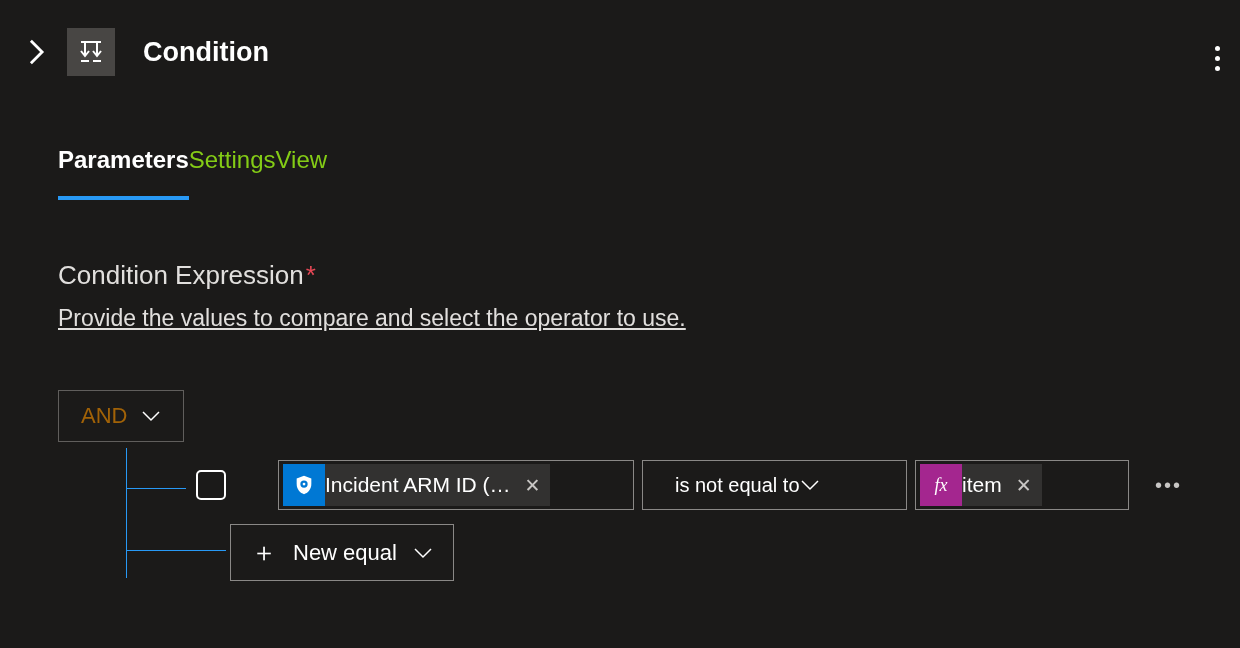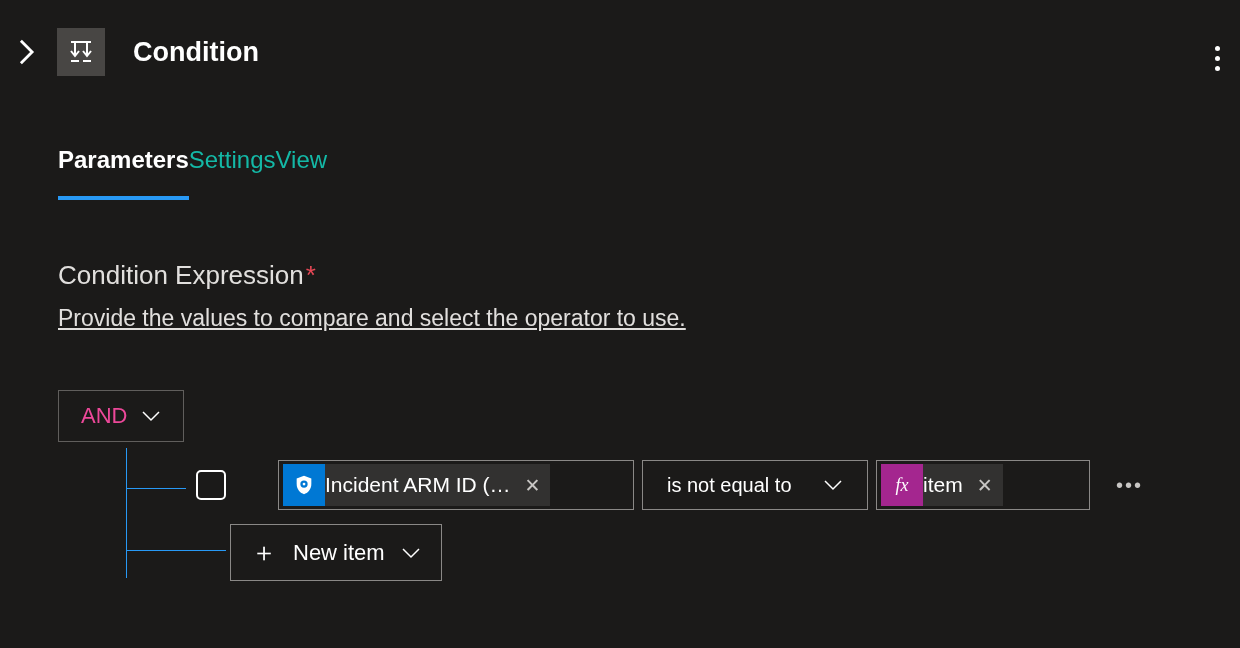--- a/index.html
+++ b/index.html
@@ -11,21 +11,21 @@
     background: #1b1a19;
     color: #ffffff;
     font-family: "Segoe UI", -apple-system, BlinkMacSystemFont, sans-serif;
     width: 1240px;
     height: 648px;
     overflow: hidden;
   }
   .header {
     display: flex;
     align-items: center;
-    padding: 28px 20px 20px 18px;
+    padding: 28px 20px 20px 28px;
     position: relative;
   }
   .chevron-right {
     color: #ffffff;
     margin-right: 22px;
     display: flex;
     align-items: center;
   }
   .condition-icon {
     width: 48px;
@@ -55,21 +55,21 @@
     background: #ffffff;
     border-radius: 50%;
   }
   .tabs {
     display: flex;
     padding: 50px 0 0 58px;
   }
   .tab {
     font-size: 24px;
     font-weight: 400;
-    color: #14b8a6;
+    color: #84cc16;
     padding-bottom: 22px;
     cursor: pointer;
   }
   .tab.active {
     color: #ffffff;
     font-weight: 600;
     border-bottom: 4px solid #2899f5;
   }
   .content {
     padding: 60px 0 0 58px;
@@ -92,21 +92,21 @@
   .expression-area {
     margin-top: 58px;
     position: relative;
   }
   .and-btn {
     display: inline-flex;
     align-items: center;
     gap: 14px;
     border: 1px solid #605e5c;
     background: transparent;
-    color: #ec4899;
+    color: #a16207;
     font-size: 22px;
     padding: 12px 22px;
     cursor: pointer;
     font-family: inherit;
   }
   .tree-lines {
     position: absolute;
     left: 68px;
     top: 58px;
   }
@@ -142,23 +142,22 @@
     display: flex;
     align-items: center;
     border: 1px solid #8a8886;
     height: 50px;
     background: #1b1a19;
   }
   .field-box.value1 {
     width: 356px;
   }
   .field-box.operator {
-    width: 226px;
-    padding: 0 24px;
-    justify-content: space-between;
+    width: 265px;
+    padding: 0 32px;
   }
   .field-box.value2 {
     width: 214px;
     padding-left: 0;
   }
   .token {
     display: flex;
     align-items: center;
     background: #323130;
     height: 42px;
@@ -318,21 +317,21 @@
           <span class="token-close">✕</span>
         </div>
       </div>
 
       <span class="row-more">•••</span>
     </div>
 
     <div class="new-item-row">
       <button class="new-item-btn">
         <span class="plus-icon">＋</span>
-        <span>New item</span>
+        <span>New equal</span>
         <span class="chev-down">
           <svg width="20" height="12" viewBox="0 0 20 12">
               <path d="M2 2 L10 10 L18 2" stroke="#ffffff" stroke-width="1.5" fill="none"></path>
             </svg>
         </span>
       </button>
     </div>
   </div>
 </div>
 

